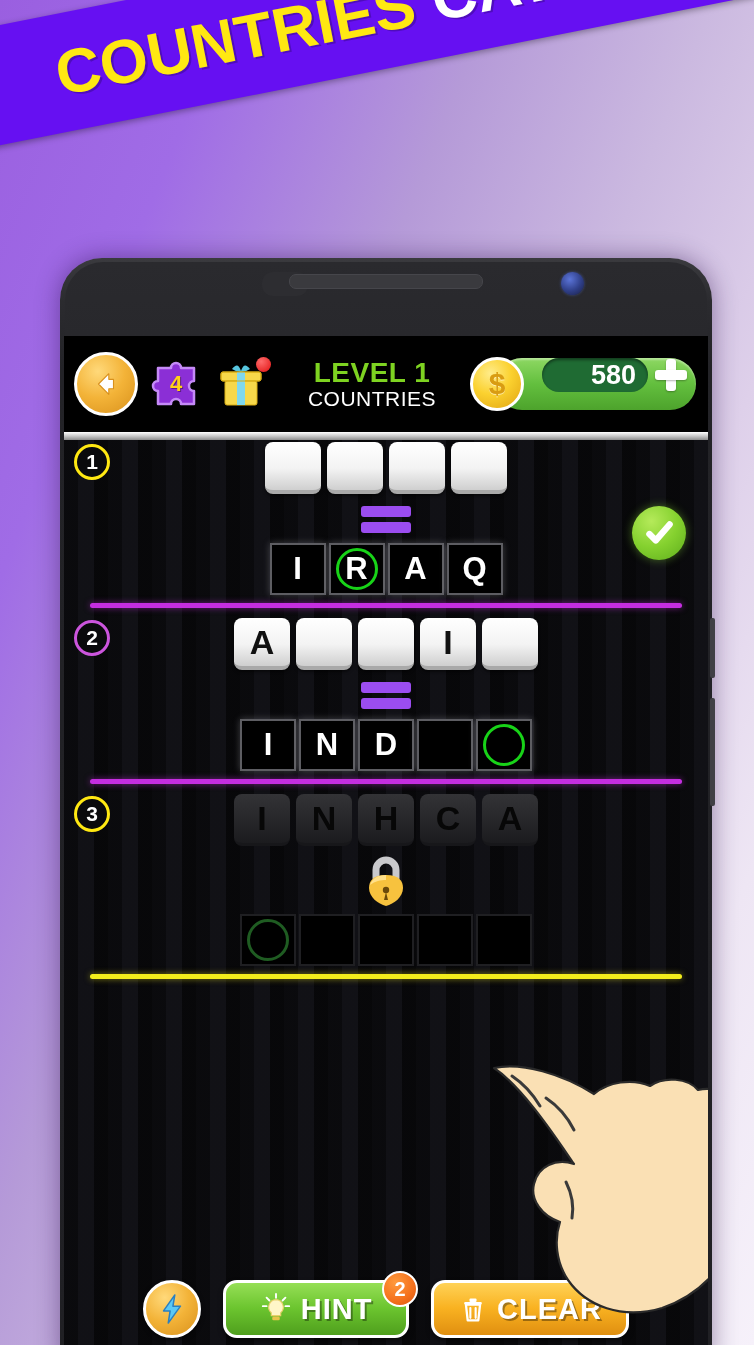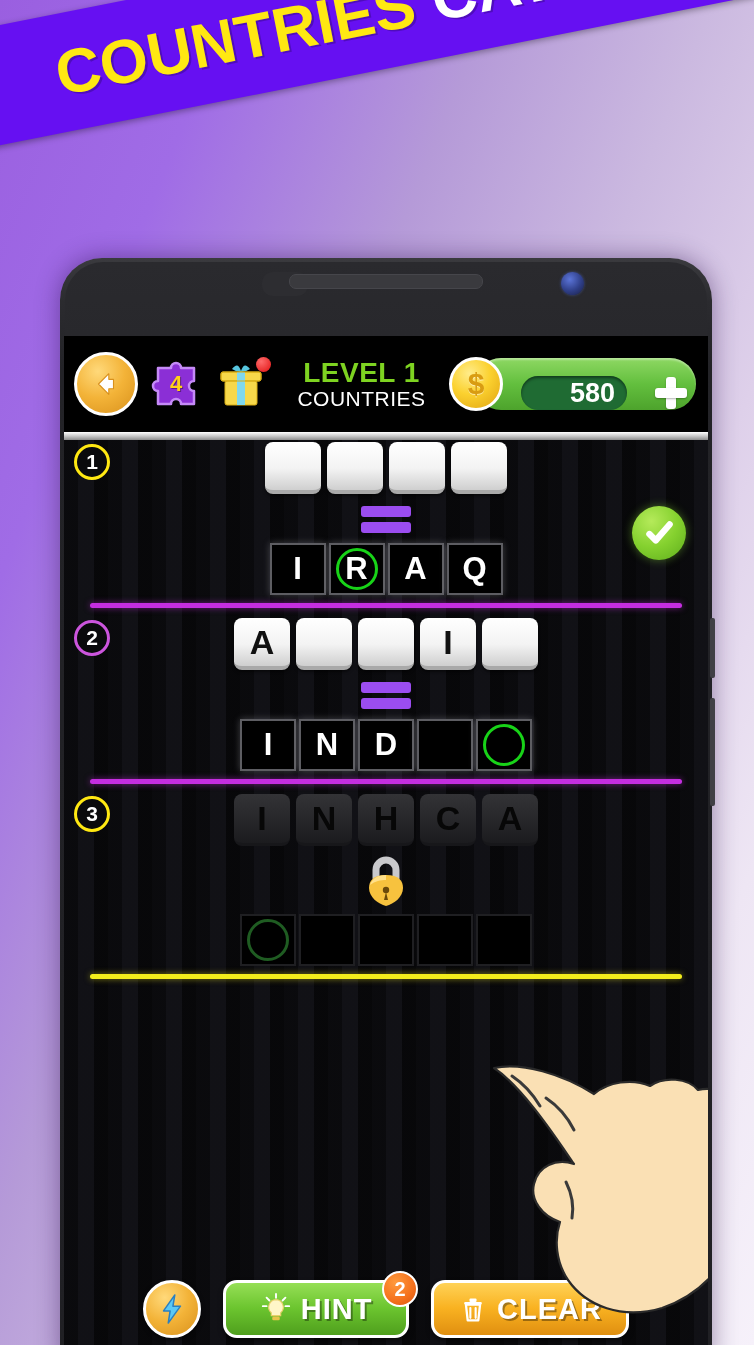--- a/index.html
+++ b/index.html
@@ -99,23 +99,23 @@
     background:radial-gradient(circle at 35% 30%,#ff6a6a,#e01212);
   }
   .level-block{flex:1 1 auto;text-align:center;line-height:1.08;margin-left:4px;}
   .level-line{color:#7ed321;font-size:28px;font-weight:bold;letter-spacing:.5px;}
   .cat-line{color:#fff;font-size:21px;letter-spacing:.5px;}
   .coins{
     position:relative;flex:0 0 auto;display:flex;align-items:center;
     height:52px;margin-right:2px;
   }
   .coin-pill{
-    display:flex;align-items:flex-end;height:52px;border-radius:26px;
+    display:flex;align-items:flex-start;height:52px;border-radius:26px;
     background:linear-gradient(180deg,#8ed863 0%,#63bf3e 50%,#4da32c 100%);
-    padding:0 8px 0 46px;margin-left:26px;box-shadow:inset 0 2px 2px rgba(255,255,255,.35);gap:21px;
+    padding:0 8px 0 46px;margin-left:26px;box-shadow:inset 0 2px 2px rgba(255,255,255,.35);
   }
   .coin-icon{
     position:absolute;left:0;top:-1px;width:54px;height:54px;border-radius:50%;z-index:2;
     background:radial-gradient(circle at 36% 28%,#ffec8a 0%,#fbd12f 45%,#e0a312 100%);
     border:3px solid #fff;box-sizing:border-box;
     display:flex;align-items:center;justify-content:center;
     color:#d99c12;font-size:30px;font-weight:bold;
     text-shadow:0 1px 0 rgba(255,255,255,.55);
   }
   .coin-amount-box{

